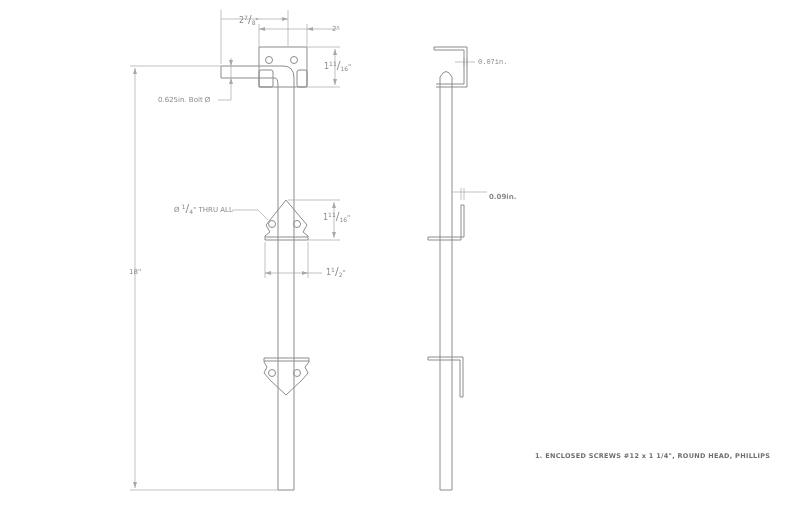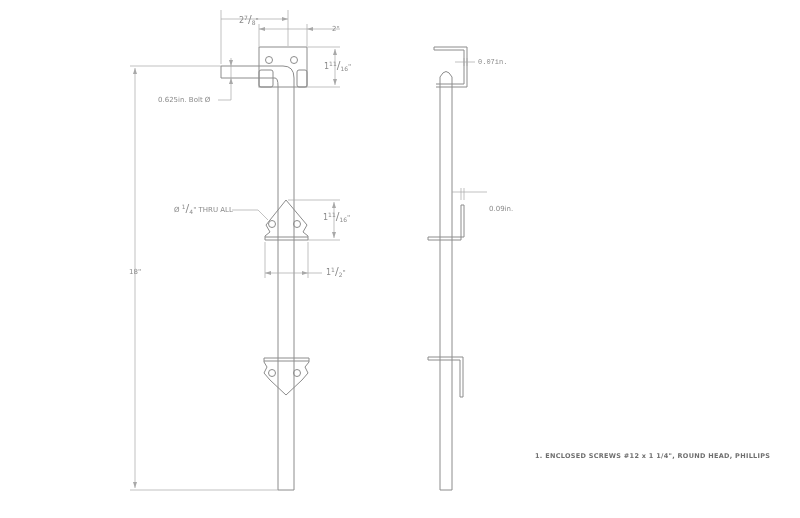--- a/index.html
+++ b/index.html
@@ -131,17 +131,17 @@
 
 <div class="frac" style="left:323px; top:211px;">
   <span class="w">1</span><span class="n">11</span><span class="s">/</span><span class="d">16</span><span>"</span>
 </div>
 
 <div class="frac" style="left:326px; top:266px;">
   <span class="w">1</span><span class="n">1</span><span class="s">/</span><span class="d">2</span><span>"</span>
 </div>
 
 <div class="lbl" style="left:478px; top:59px;font-family:Liberation Mono, monospace;">0.07in.</div>
-<div class="lbl" style="left:489px; top:206px;">0.09in.</div>
+<div class="lbl" style="left:489px; top:194px;font-weight:bold;">0.09in.</div>
 
 <div class="notes">
   <div>1. ENCLOSED SCREWS #12 x 1 1/4", ROUND HEAD, PHILLIPS</div>
 </div>
 
 </body></html>

